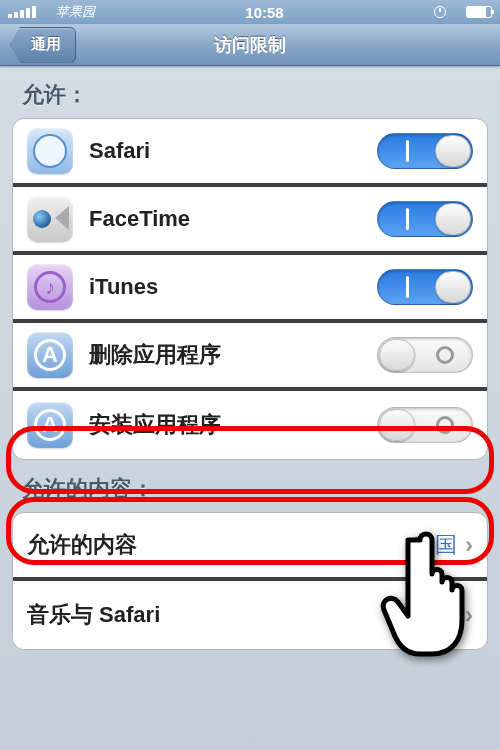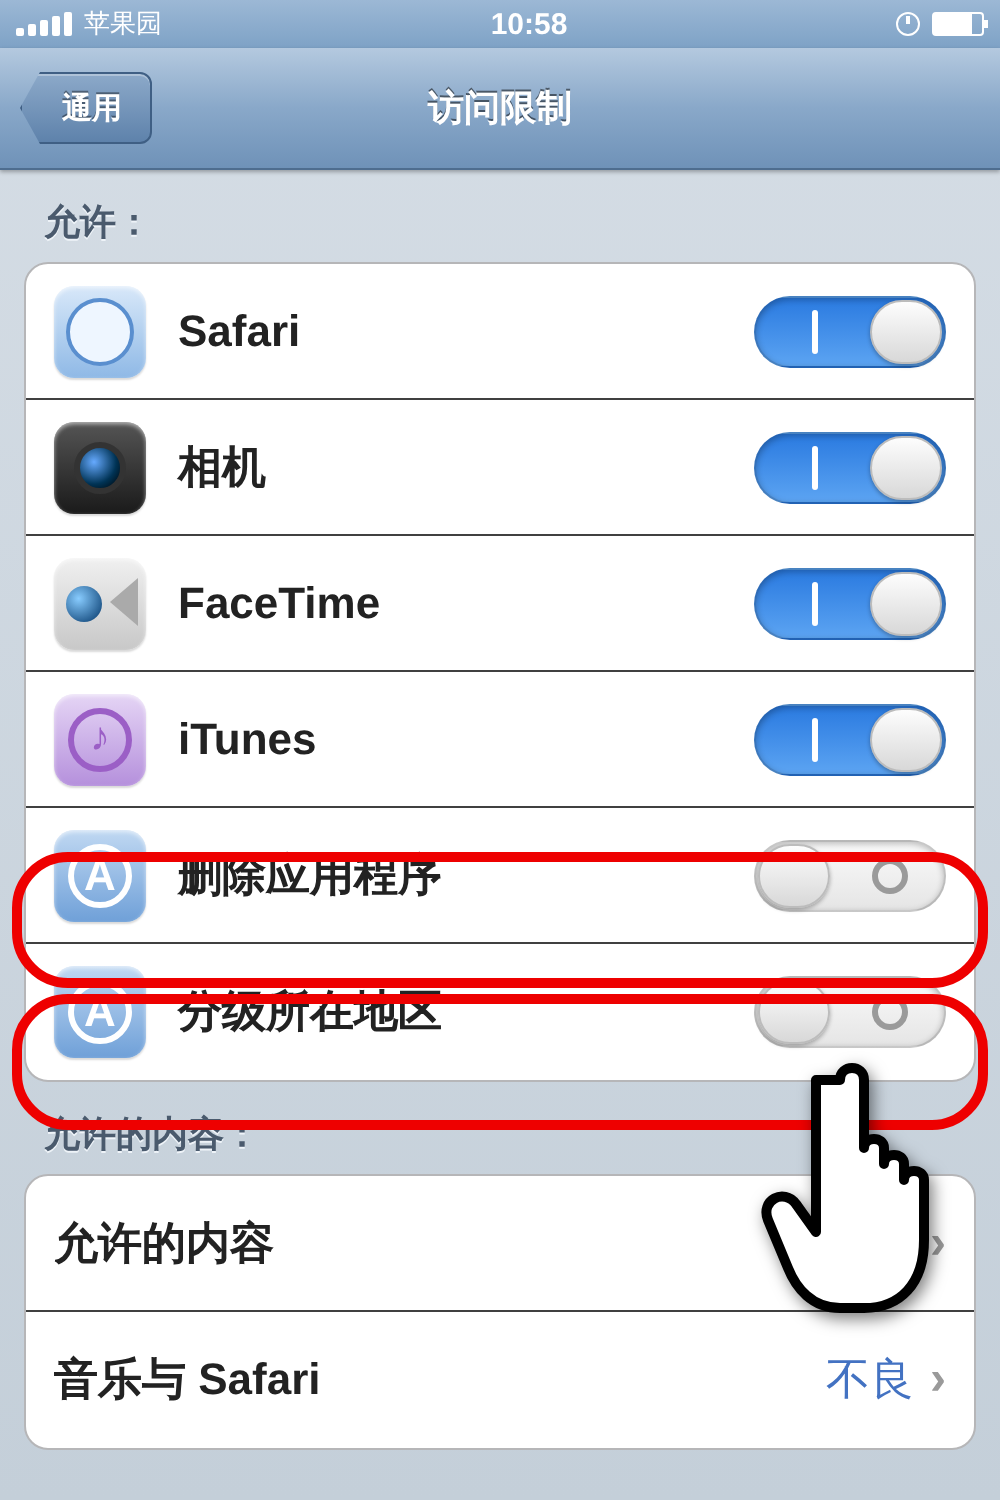--- a/index.html
+++ b/index.html
@@ -9,62 +9,62 @@
   background: linear-gradient(#d5dde5, #c4cfd9);
   overflow: hidden;
   position: relative;
 }
 .status-bar {
   height: 24px;
   background: linear-gradient(#9cb8d5, #7ea2c6);
   display: flex; align-items: center; justify-content: space-between;
   padding: 0 8px; color: #fff; font-size: 13px; font-weight: 500;
 }
-.status-left, .status-right { display: flex; align-items: center; gap: 6px; }
+.status-left, .status-right { display: flex; align-items: center; gap: 20px; font-style: italic; }
 .signal { display: flex; gap: 2px; align-items: flex-end; }
 .signal span { width: 4px; background: #fff; border-radius: 1px; }
 .signal span:nth-child(1){height:4px}.signal span:nth-child(2){height:6px}
 .signal span:nth-child(3){height:8px}.signal span:nth-child(4){height:10px}
 .signal span:nth-child(5){height:12px}
 .battery { width: 26px; height: 12px; border: 1px solid #fff; border-radius: 2px; position: relative; }
 .battery::after { content:""; position:absolute; right:-3px; top:3px; width:2px; height:4px; background:#fff; }
 .battery-fill { background:#fff; height:100%; width:80%; }
 .clock-icon { width:12px; height:12px; border:1.5px solid #fff; border-radius:50%; position:relative; }
 .clock-icon::before { content:""; position:absolute; left:4px; top:1px; width:1.5px; height:4px; background:#fff; }
 .nav-bar {
-  height: 61px;
+  height: 42px;
   background: linear-gradient(#b4c9df, #89a8c9 50%, #6f92b8);
   border-bottom: 1px solid #4e6d8f;
   display: flex; align-items: center; justify-content: center;
   position: relative;
   box-shadow: 0 1px 2px rgba(0,0,0,.3);
 }
 .back-btn {
   position: absolute; left: 10px;
   height: 36px; padding: 0 14px 0 20px;
   background: linear-gradient(#8ca9c9, #5e82ab);
   border: 1px solid #3f5f84; border-radius: 6px;
   color: #fff; font-size: 15px; font-weight: 700;
   display: flex; align-items: center;
   box-shadow: inset 0 1px rgba(255,255,255,.3);
   text-shadow: 0 -1px rgba(0,0,0,.4);
   clip-path: polygon(10px 0, 100% 0, 100% 100%, 10px 100%, 0 50%);
 }
 .nav-title { color:#fff; font-size:18px; font-weight:700; text-shadow:0 -1px rgba(0,0,0,.5); }
 .section-header {
-  padding: 14px 22px 8px; color:#4a5a6d; font-size:18px; font-weight:700;
+  padding: 14px 22px 8px; color:#4a5a6d; font-size:22px; font-weight:700;
   text-shadow: 0 1px #eef3f8;
 }
 .group {
   margin: 0 12px; background:#fff; border:1px solid #b6b6b8;
   border-radius:12px; overflow:hidden;
 }
 .row {
   display:flex; align-items:center; height:68px; padding:0 14px;
-  border-bottom:1px solid #404040; position:relative;
+  border-bottom:4px solid #404040; position:relative;
 }
 .row:last-child{border-bottom:none}
 .app-icon {
   width:46px; height:46px; border-radius:10px; margin-right:16px;
   display:flex; align-items:center; justify-content:center; flex-shrink:0;
   box-shadow: inset 0 1px 2px rgba(255,255,255,.6), 0 1px 1px rgba(0,0,0,.15);
 }
 .icon-safari { background: linear-gradient(#d8e8f9,#8fb9e6); }
 .icon-safari svg { width:36px; height:36px; }
 .icon-camera { background: linear-gradient(#555,#1a1a1a); }
@@ -144,30 +144,20 @@
           <polygon points="26,10 16,20 20,16" fill="#fff"></polygon>
         </svg>
     </div>
     <div class="row-label">Safari</div>
     <div class="toggle on">
         <div class="toggle-on-mark"></div>
         <div class="toggle-knob"></div>
       </div>
   </div>
 
-  <div class="row">
-    <div class="app-icon icon-camera">
-        <div class="icon-camera-lens"></div>
-      </div>
-    <div class="row-label">相机</div>
-    <div class="toggle on">
-        <div class="toggle-on-mark"></div>
-        <div class="toggle-knob"></div>
-      </div>
-  </div>
 
   <div class="row">
     <div class="app-icon icon-facetime">
         <div class="icon-facetime-lens"></div>
         <div class="icon-facetime-cam"></div>
       </div>
     <div class="row-label">FaceTime</div>
     <div class="toggle on">
         <div class="toggle-on-mark"></div>
         <div class="toggle-knob"></div>
@@ -193,21 +183,21 @@
     <div class="toggle off">
         <div class="toggle-off-mark"></div>
         <div class="toggle-knob"></div>
       </div>
   </div>
 
   <div class="row">
     <div class="app-icon icon-appstore">
         <div class="icon-appstore-ring">A</div>
       </div>
-    <div class="row-label">分级所在地区</div>
+    <div class="row-label">安装应用程序</div>
     <div class="toggle off">
         <div class="toggle-off-mark"></div>
         <div class="toggle-knob"></div>
       </div>
   </div>
 
 </div>
 
 <div class="highlight" style="left:6px; top:426px; width:488px; height:68px;"></div>
 <div class="highlight" style="left:6px; top:497px; width:488px; height:68px;"></div>

